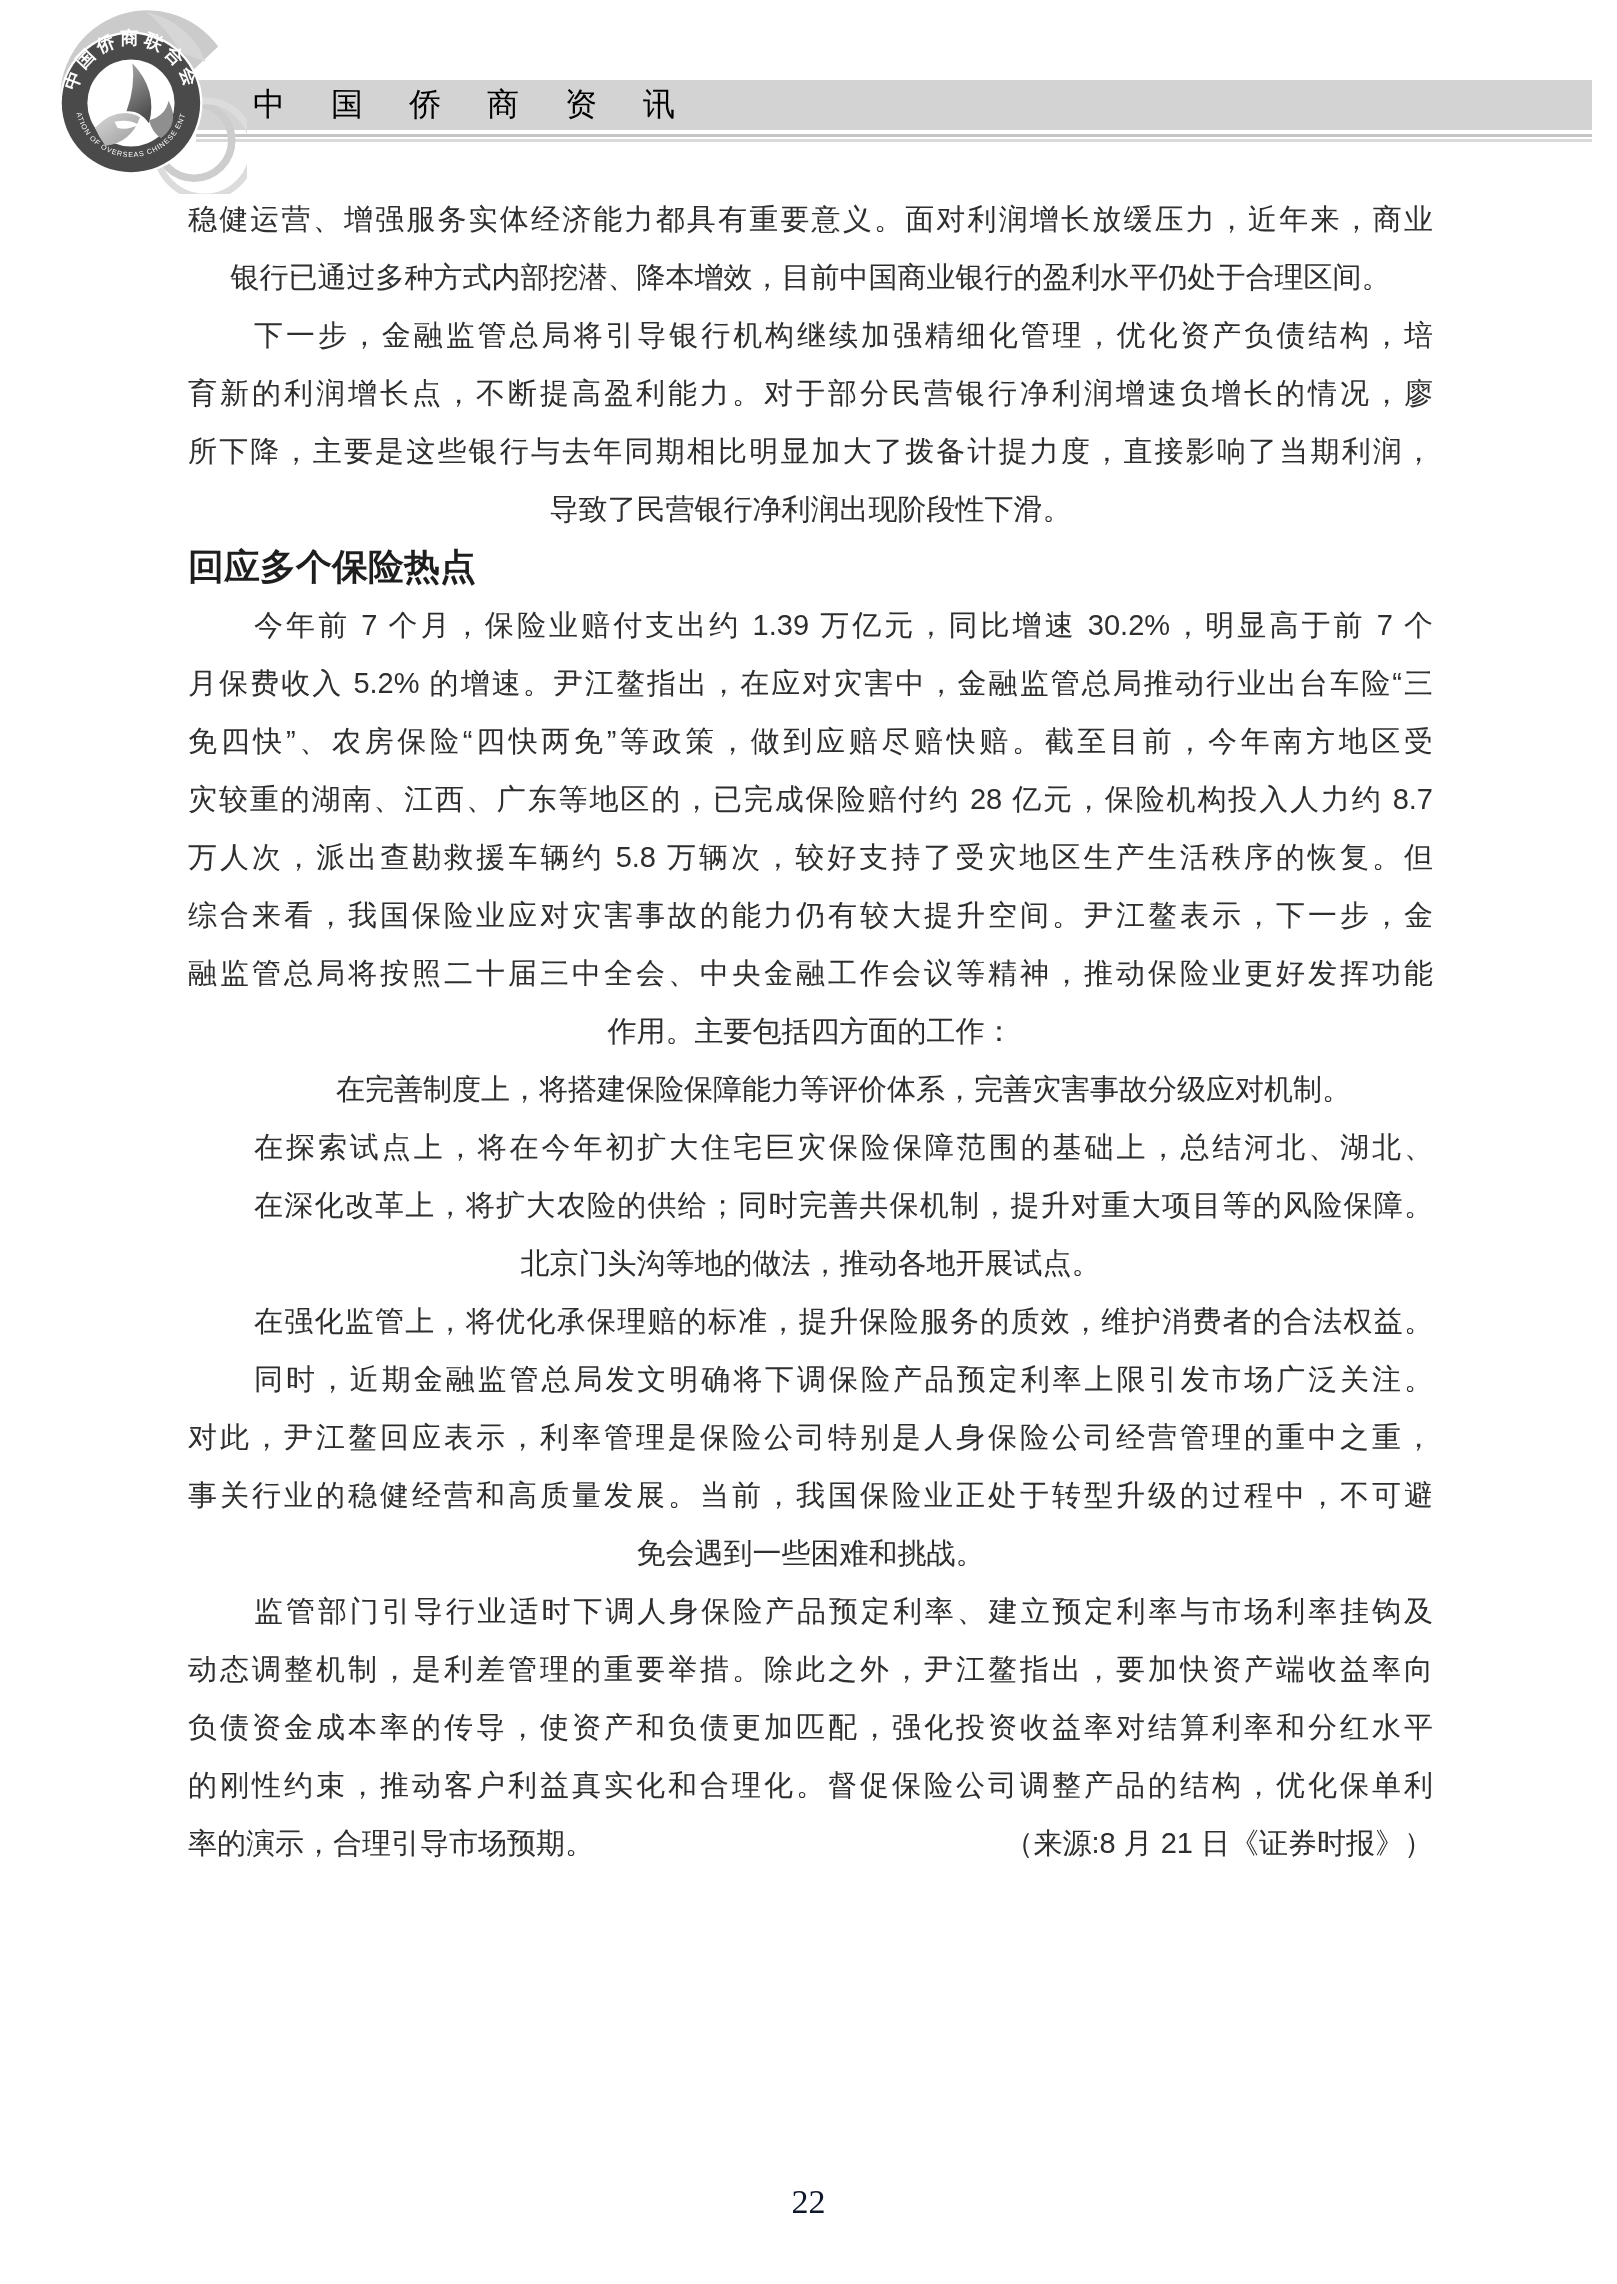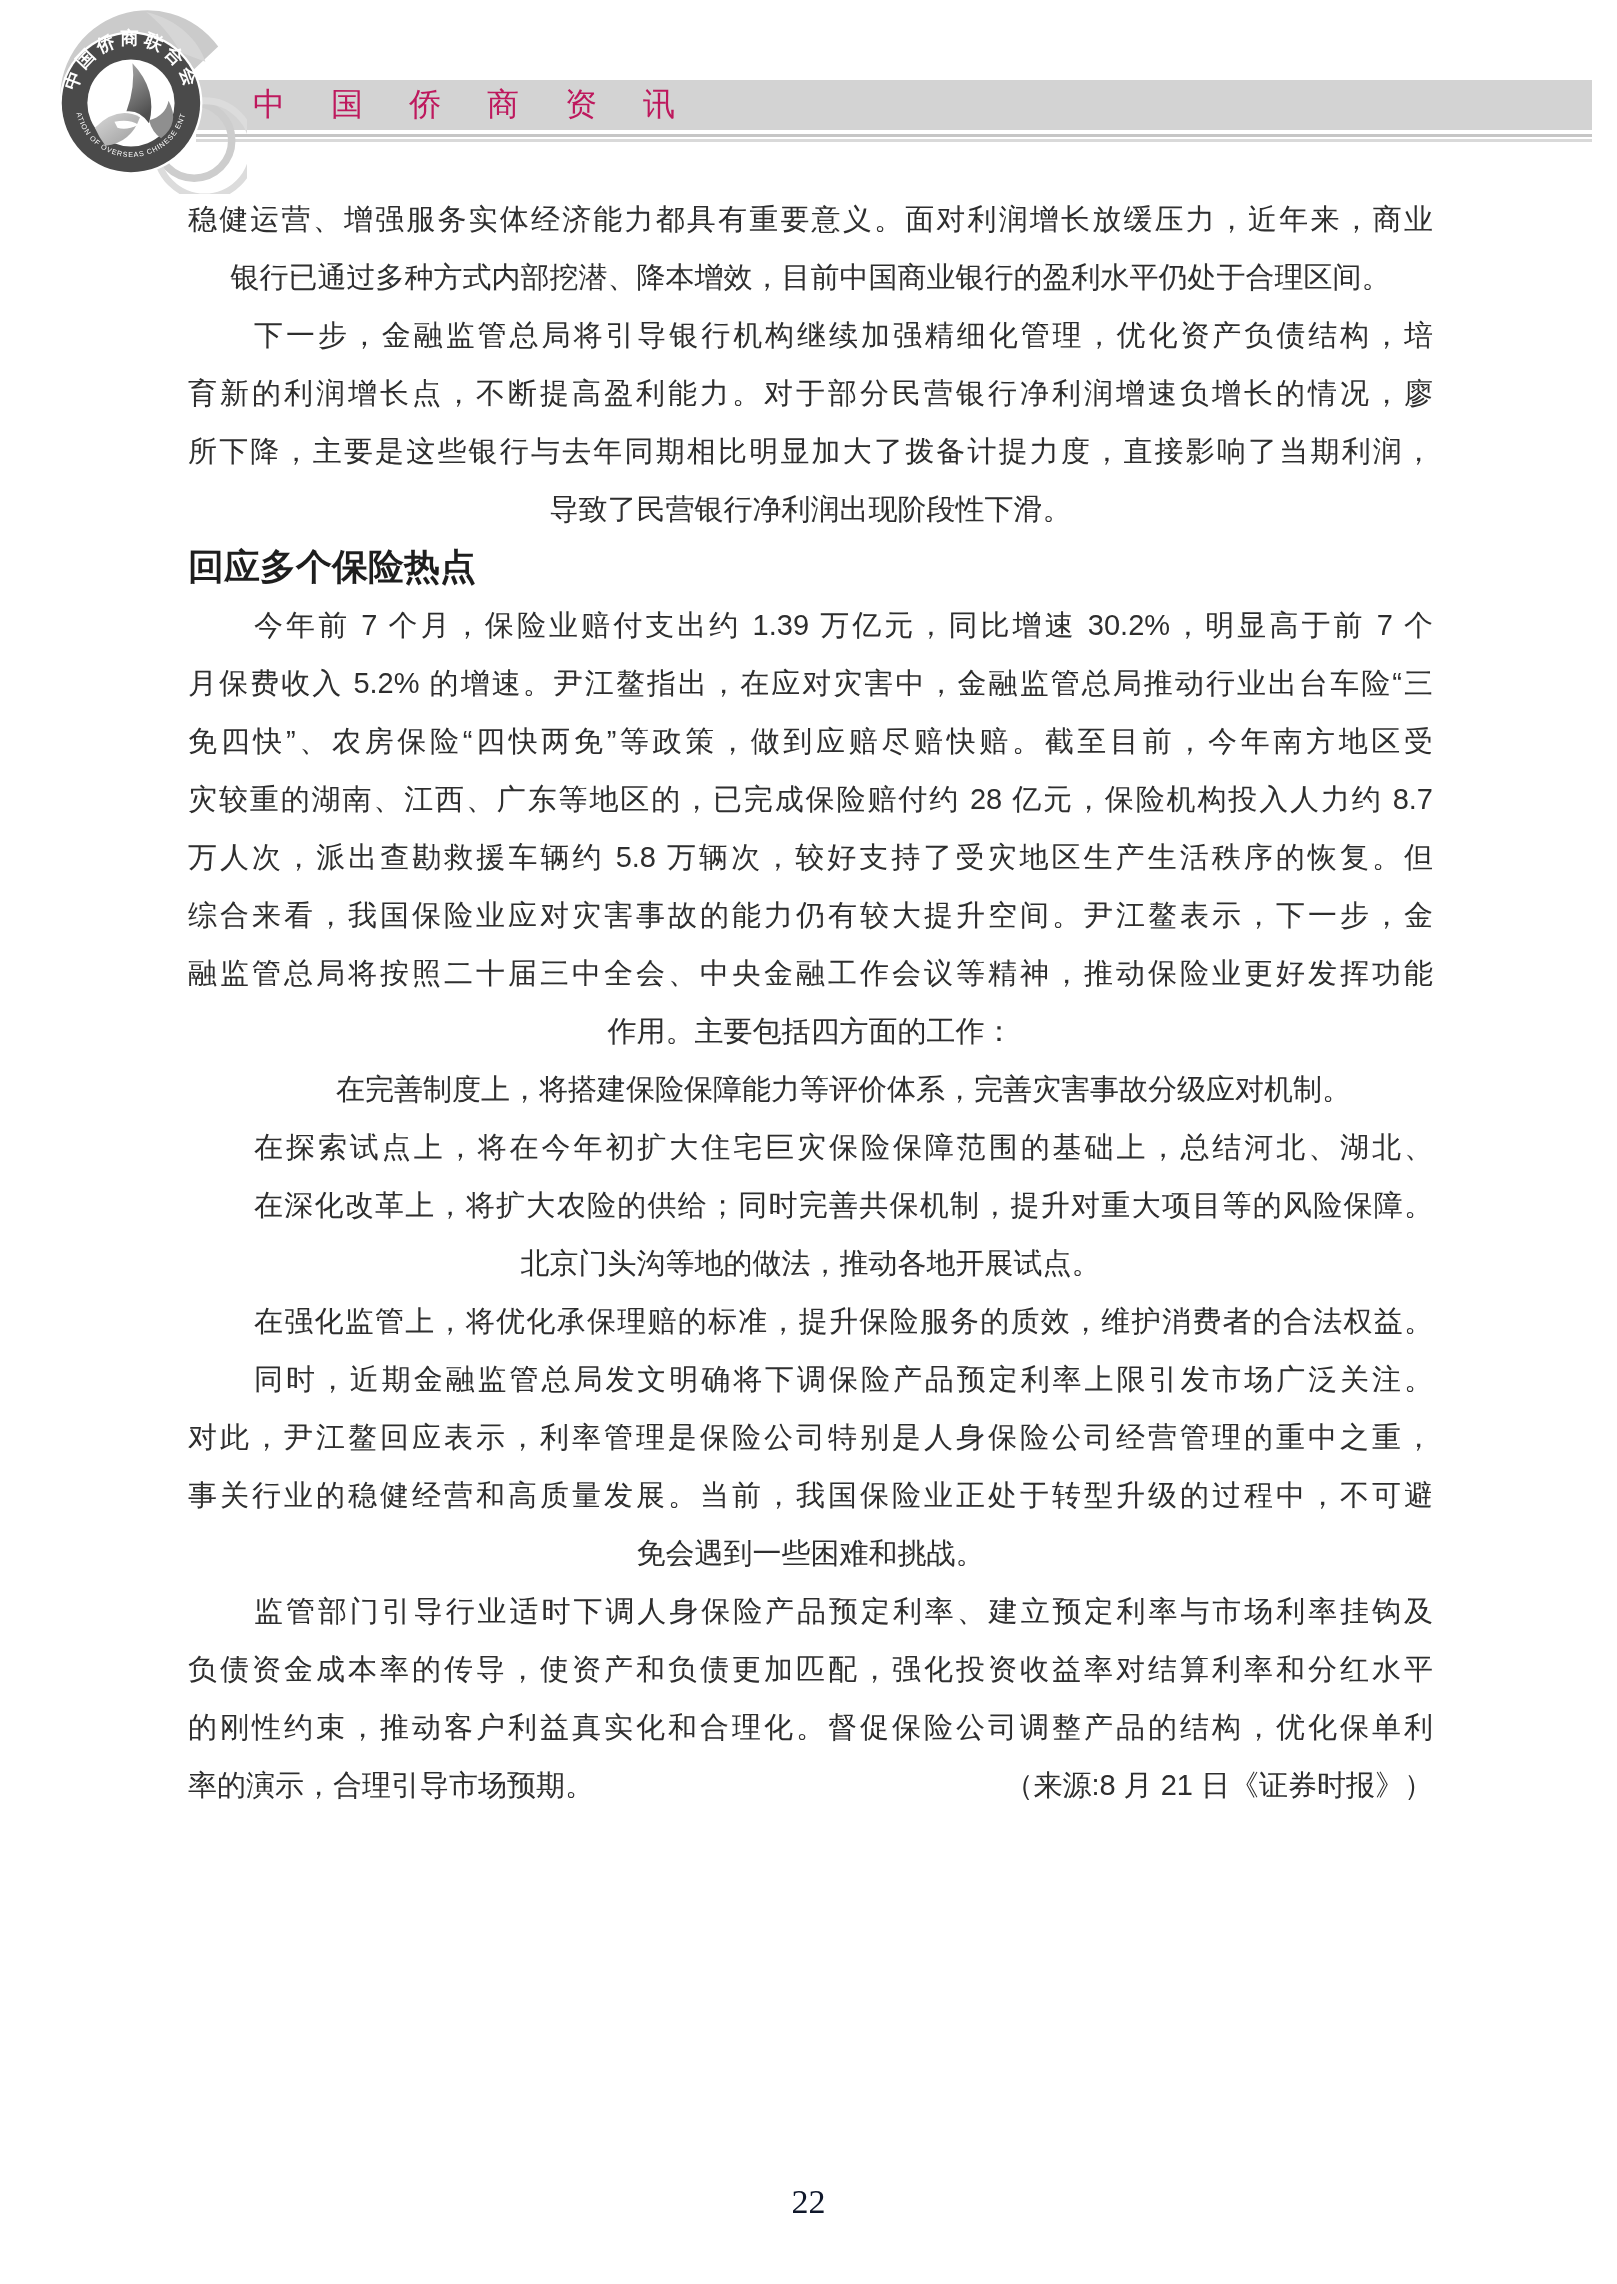--- a/index.html
+++ b/index.html
@@ -9,21 +9,21 @@
   }
   .page{position:absolute;inset:0;}
 
   
   .masthead-bar{
     position:absolute;left:196px;top:80px;width:1396px;height:50px;
     background:#d3d3d3;
   }
   .masthead-title{
     position:absolute;left:57px;top:50%;transform:translateY(-50%);
-    font-size:32px;color:#be185d;letter-spacing:46px;white-space:nowrap;
+    font-size:32px;color:#000000;letter-spacing:46px;white-space:nowrap;
   }
   .header-rule{position:absolute;left:196px;width:1396px;}
   .header-rule.r1{top:134px;height:3px;background:#c6c6c6;}
   .header-rule.r2{top:139px;height:3px;background:#d9d9d9;}
   .logo-wrap{position:absolute;left:39px;top:9px;width:208px;height:185px;}
 
   
   .article{
     position:absolute;left:188px;top:190px;width:1245px;
     color:#2e2e2e;
@@ -124,20 +124,21 @@
       <div class="line indent">在完善制度上，将搭建保险保障能力等评价体系，完善灾害事故分级应对机制。</div>
       <div class="line indent justify">在探索试点上，将在今年初扩大住宅巨灾保险保障范围的基础上，总结河北、湖北、</div>
       <div class="line indent justify">在深化改革上，将扩大农险的供给；同时完善共保机制，提升对重大项目等的风险保障。</div>
       <div class="line">北京门头沟等地的做法，推动各地开展试点。</div>
       <div class="line indent justify">在强化监管上，将优化承保理赔的标准，提升保险服务的质效，维护消费者的合法权益。</div>
       <div class="line indent justify">同时，近期金融监管总局发文明确将下调保险产品预定利率上限引发市场广泛关注。</div>
       <div class="line justify">对此，尹江鳌回应表示，利率管理是保险公司特别是人身保险公司经营管理的重中之重，</div>
       <div class="line justify">事关行业的稳健经营和高质量发展。当前，我国保险业正处于转型升级的过程中，不可避</div>
       <div class="line">免会遇到一些困难和挑战。</div>
       <div class="line indent justify">监管部门引导行业适时下调人身保险产品预定利率、建立预定利率与市场利率挂钩及</div>
+      <div class="line justify">动态调整机制，是利差管理的重要举措。除此之外，尹江鳌指出，要加快资产端收益率向</div>
       <div class="line justify">负债资金成本率的传导，使资产和负债更加匹配，强化投资收益率对结算利率和分红水平</div>
       <div class="line justify">的刚性约束，推动客户利益真实化和合理化。督促保险公司调整产品的结构，优化保单利</div>
       <div class="line source-row">
         <span>率的演示，合理引导市场预期。</span>
         <span>（来源:8 月 21 日《证券时报》）</span>
       </div>
     </main>
 
   <div class="page-number">22</div>
 

